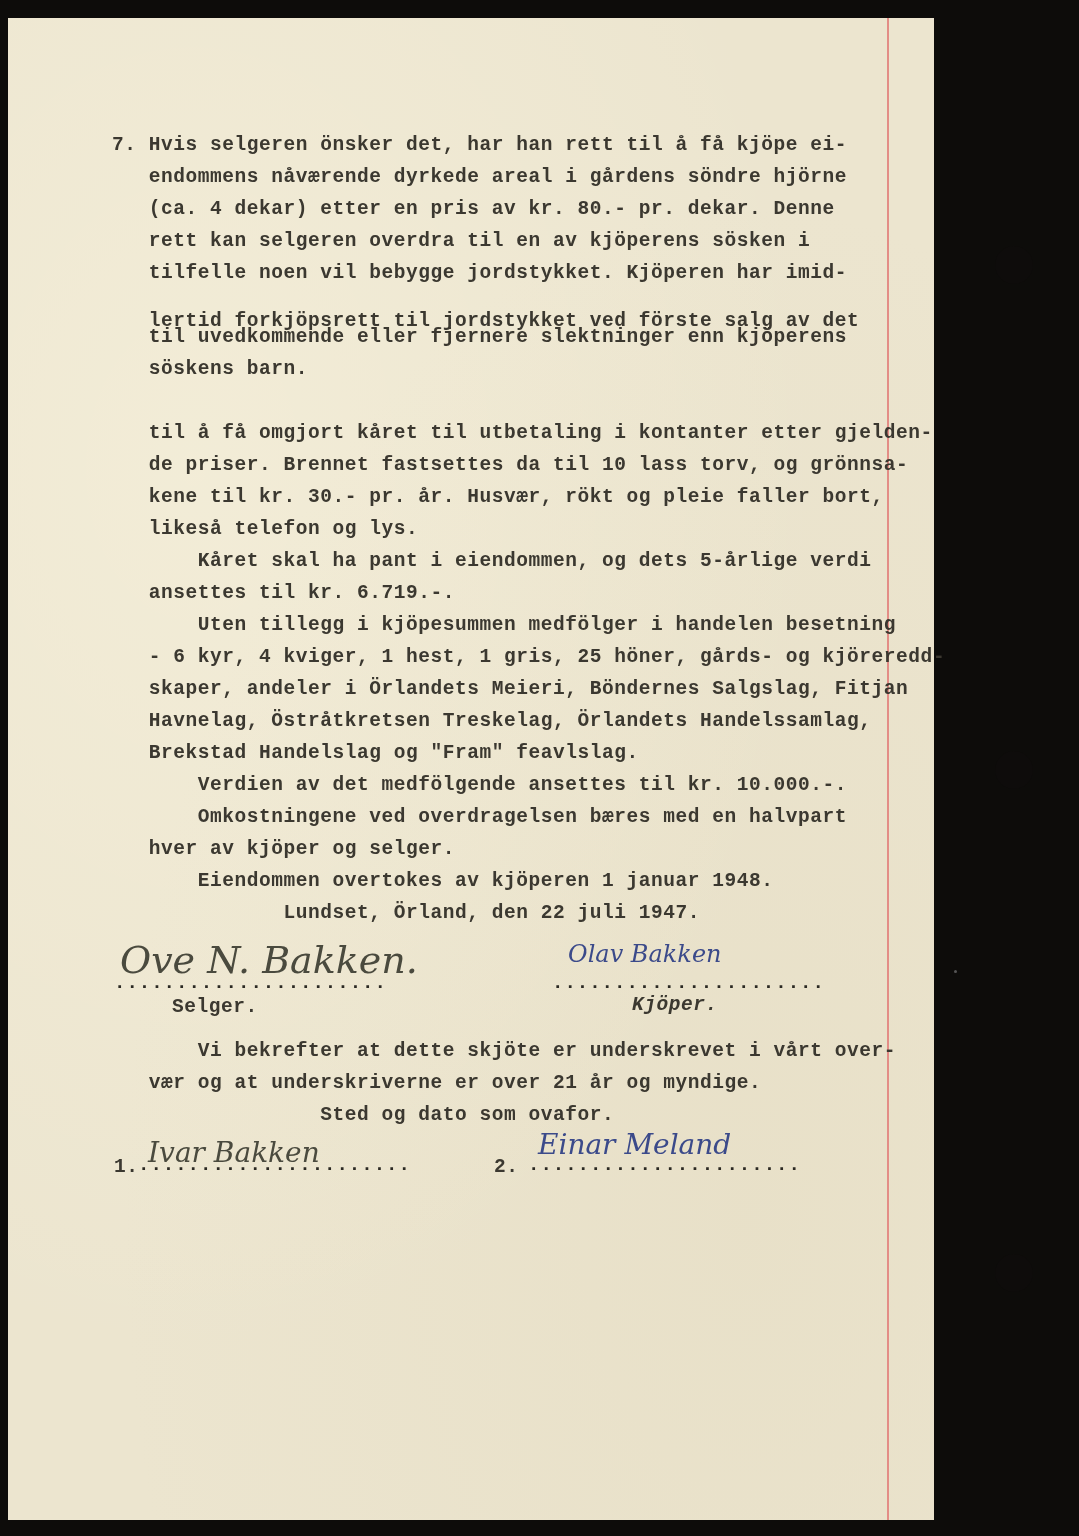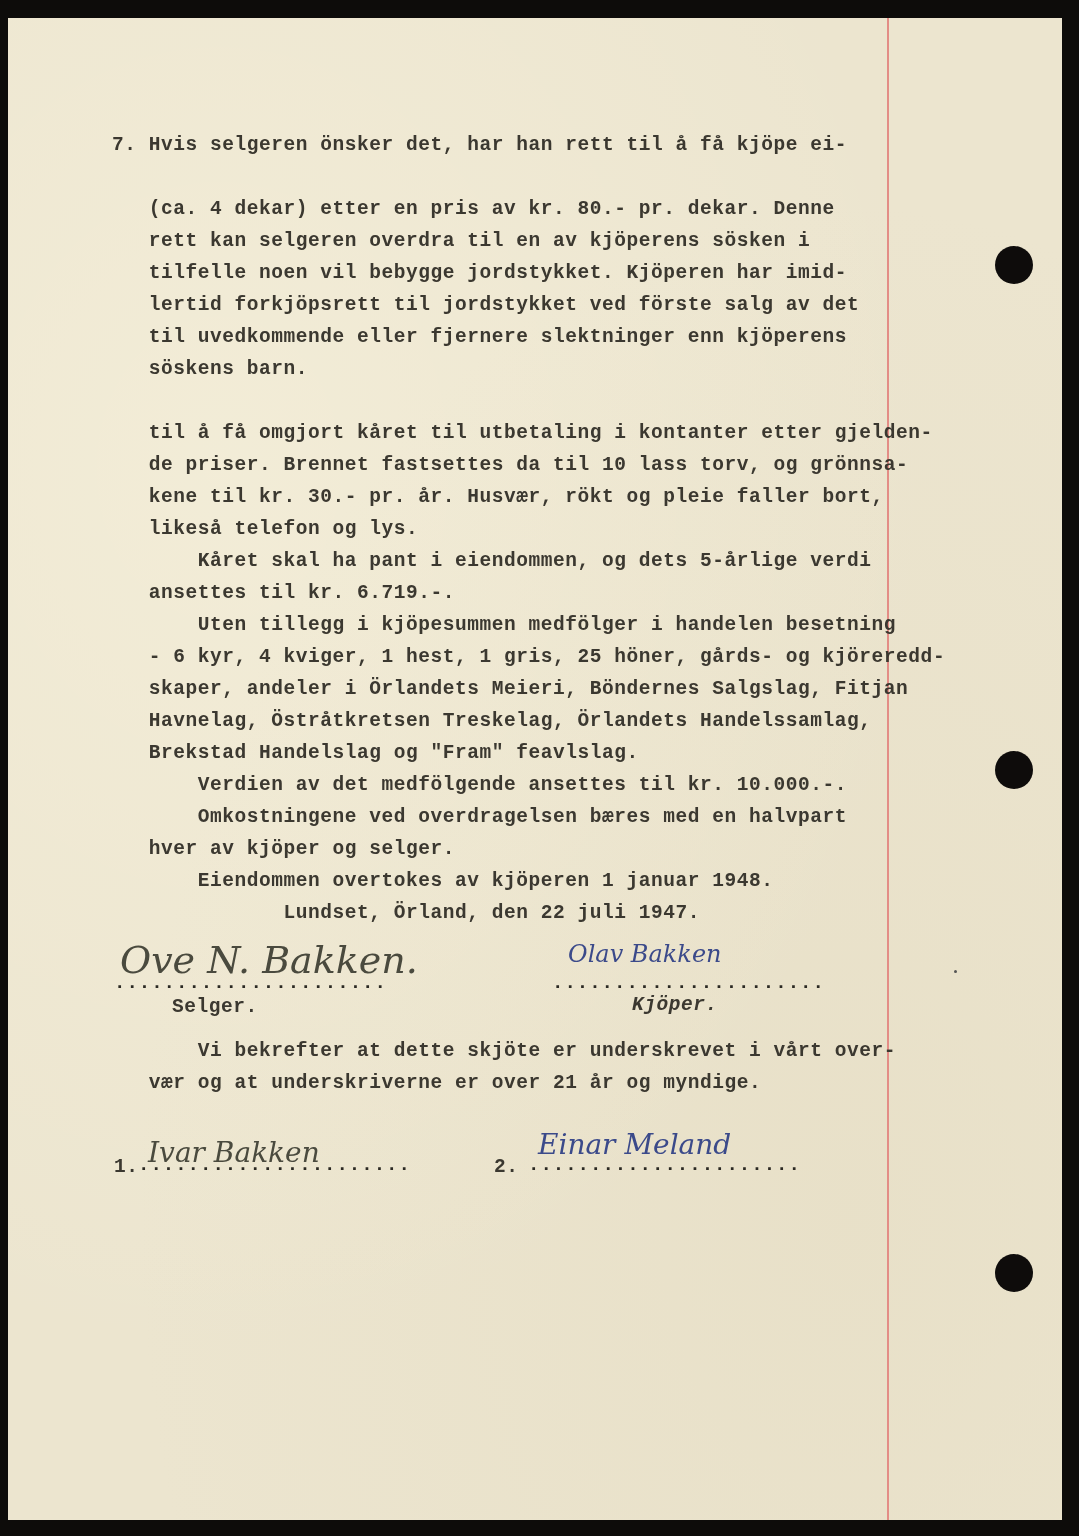--- a/index.html
+++ b/index.html
@@ -4,21 +4,21 @@
 <style>
   html, body { margin: 0; padding: 0; }
   body {
     width: 1079px; height: 1536px; overflow: hidden;
     background: #0d0c0a;
     position: relative;
     font-family: "Liberation Mono", "DejaVu Sans Mono", monospace;
   }
   .page {
     position: absolute;
-    left: 8px; top: 18px; width: 1054px; height: 1502px;
+    left: 8px; top: 18px; width: 926px; height: 1502px;
     background: #ece5cf;
     background-image:
       radial-gradient(ellipse at 20% 30%, rgba(255,250,230,0.35), rgba(0,0,0,0) 60%),
       radial-gradient(ellipse at 80% 80%, rgba(220,210,180,0.25), rgba(0,0,0,0) 60%);
   }
   .margin-line {
     position: absolute; left: 879px; top: 0; width: 2px; height: 100%;
     background: #e38d86;
   }
   .hole {
@@ -54,24 +54,25 @@
 <body>
 
 <div class="page">
   <div class="margin-line"></div>
 
   <div class="hole" style="left:987px; top:228px;"></div>
   <div class="hole" style="left:987px; top:733px;"></div>
   <div class="hole" style="left:987px; top:1236px;"></div>
 
   <div class="line" style="left:104px; top:116px;">7. Hvis selgeren önsker det, har han rett til å få kjöpe ei-</div>
+  <div class="line" style="left:104px; top:148px;">   endommens nåværende dyrkede areal i gårdens söndre hjörne</div>
   <div class="line" style="left:104px; top:180px;">   (ca. 4 dekar) etter en pris av kr. 80.- pr. dekar. Denne</div>
   <div class="line" style="left:104px; top:212px;">   rett kan selgeren overdra til en av kjöperens sösken i</div>
   <div class="line" style="left:104px; top:244px;">   tilfelle noen vil bebygge jordstykket. Kjöperen har imid-</div>
-  <div class="line" style="left:104px; top:276px;text-align:right;">   lertid forkjöpsrett til jordstykket ved förste salg av det</div>
+  <div class="line" style="left:104px; top:292px;text-align:right;">   lertid forkjöpsrett til jordstykket ved förste salg av det</div>
   <div class="line" style="left:104px; top:308px;">   til uvedkommende eller fjernere slektninger enn kjöperens</div>
   <div class="line" style="left:104px; top:340px;">   söskens barn.</div>
 
   <div class="line" style="left:104px; top:404px;">   til å få omgjort kåret til utbetaling i kontanter etter gjelden-</div>
   <div class="line" style="left:104px; top:436px;">   de priser. Brennet fastsettes da til 10 lass torv, og grönnsa-</div>
   <div class="line" style="left:104px; top:468px;">   kene til kr. 30.- pr. år. Husvær, rökt og pleie faller bort,</div>
   <div class="line" style="left:104px; top:500px;">   likeså telefon og lys.</div>
   <div class="line" style="left:104px; top:532px;">       Kåret skal ha pant i eiendommen, og dets 5-årlige verdi</div>
   <div class="line" style="left:104px; top:564px;">   ansettes til kr. 6.719.-.</div>
   <div class="line" style="left:104px; top:596px;">       Uten tillegg i kjöpesummen medfölger i handelen besetning</div>
@@ -90,20 +91,21 @@
   <div class="line" style="left:164px; top:978px;">Selger.</div>
 
   <div class="sig blue" style="left:560px; top:922px;">Olav Bakken</div>
   <div class="dots" style="left:544px; top:954px;">......................</div>
   <div class="line" style="left:624px; top:976px;font-style:italic;">Kjöper.</div>
 
   <div class="speck" style="left:946px; top:952px;"></div>
 
   <div class="line" style="left:104px; top:1022px;">       Vi bekrefter at dette skjöte er underskrevet i vårt over-</div>
   <div class="line" style="left:104px; top:1054px;">   vær og at underskriverne er over 21 år og myndige.</div>
+  <div class="line" style="left:104px; top:1086px;">                 Sted og dato som ovafor.</div>
 
   <div class="line" style="left:106px; top:1138px;">1.</div>
   <div class="sig grey small" style="left:140px; top:1118px; color:#4a4a3e;">Ivar Bakken</div>
   <div class="dots" style="left:130px; top:1136px;">......................</div>
 
   <div class="line" style="left:486px; top:1138px;">2.</div>
   <div class="sig blue small" style="left:530px; top:1110px;">Einar Meland</div>
   <div class="dots" style="left:520px; top:1136px;">......................</div>
 </div>
 

